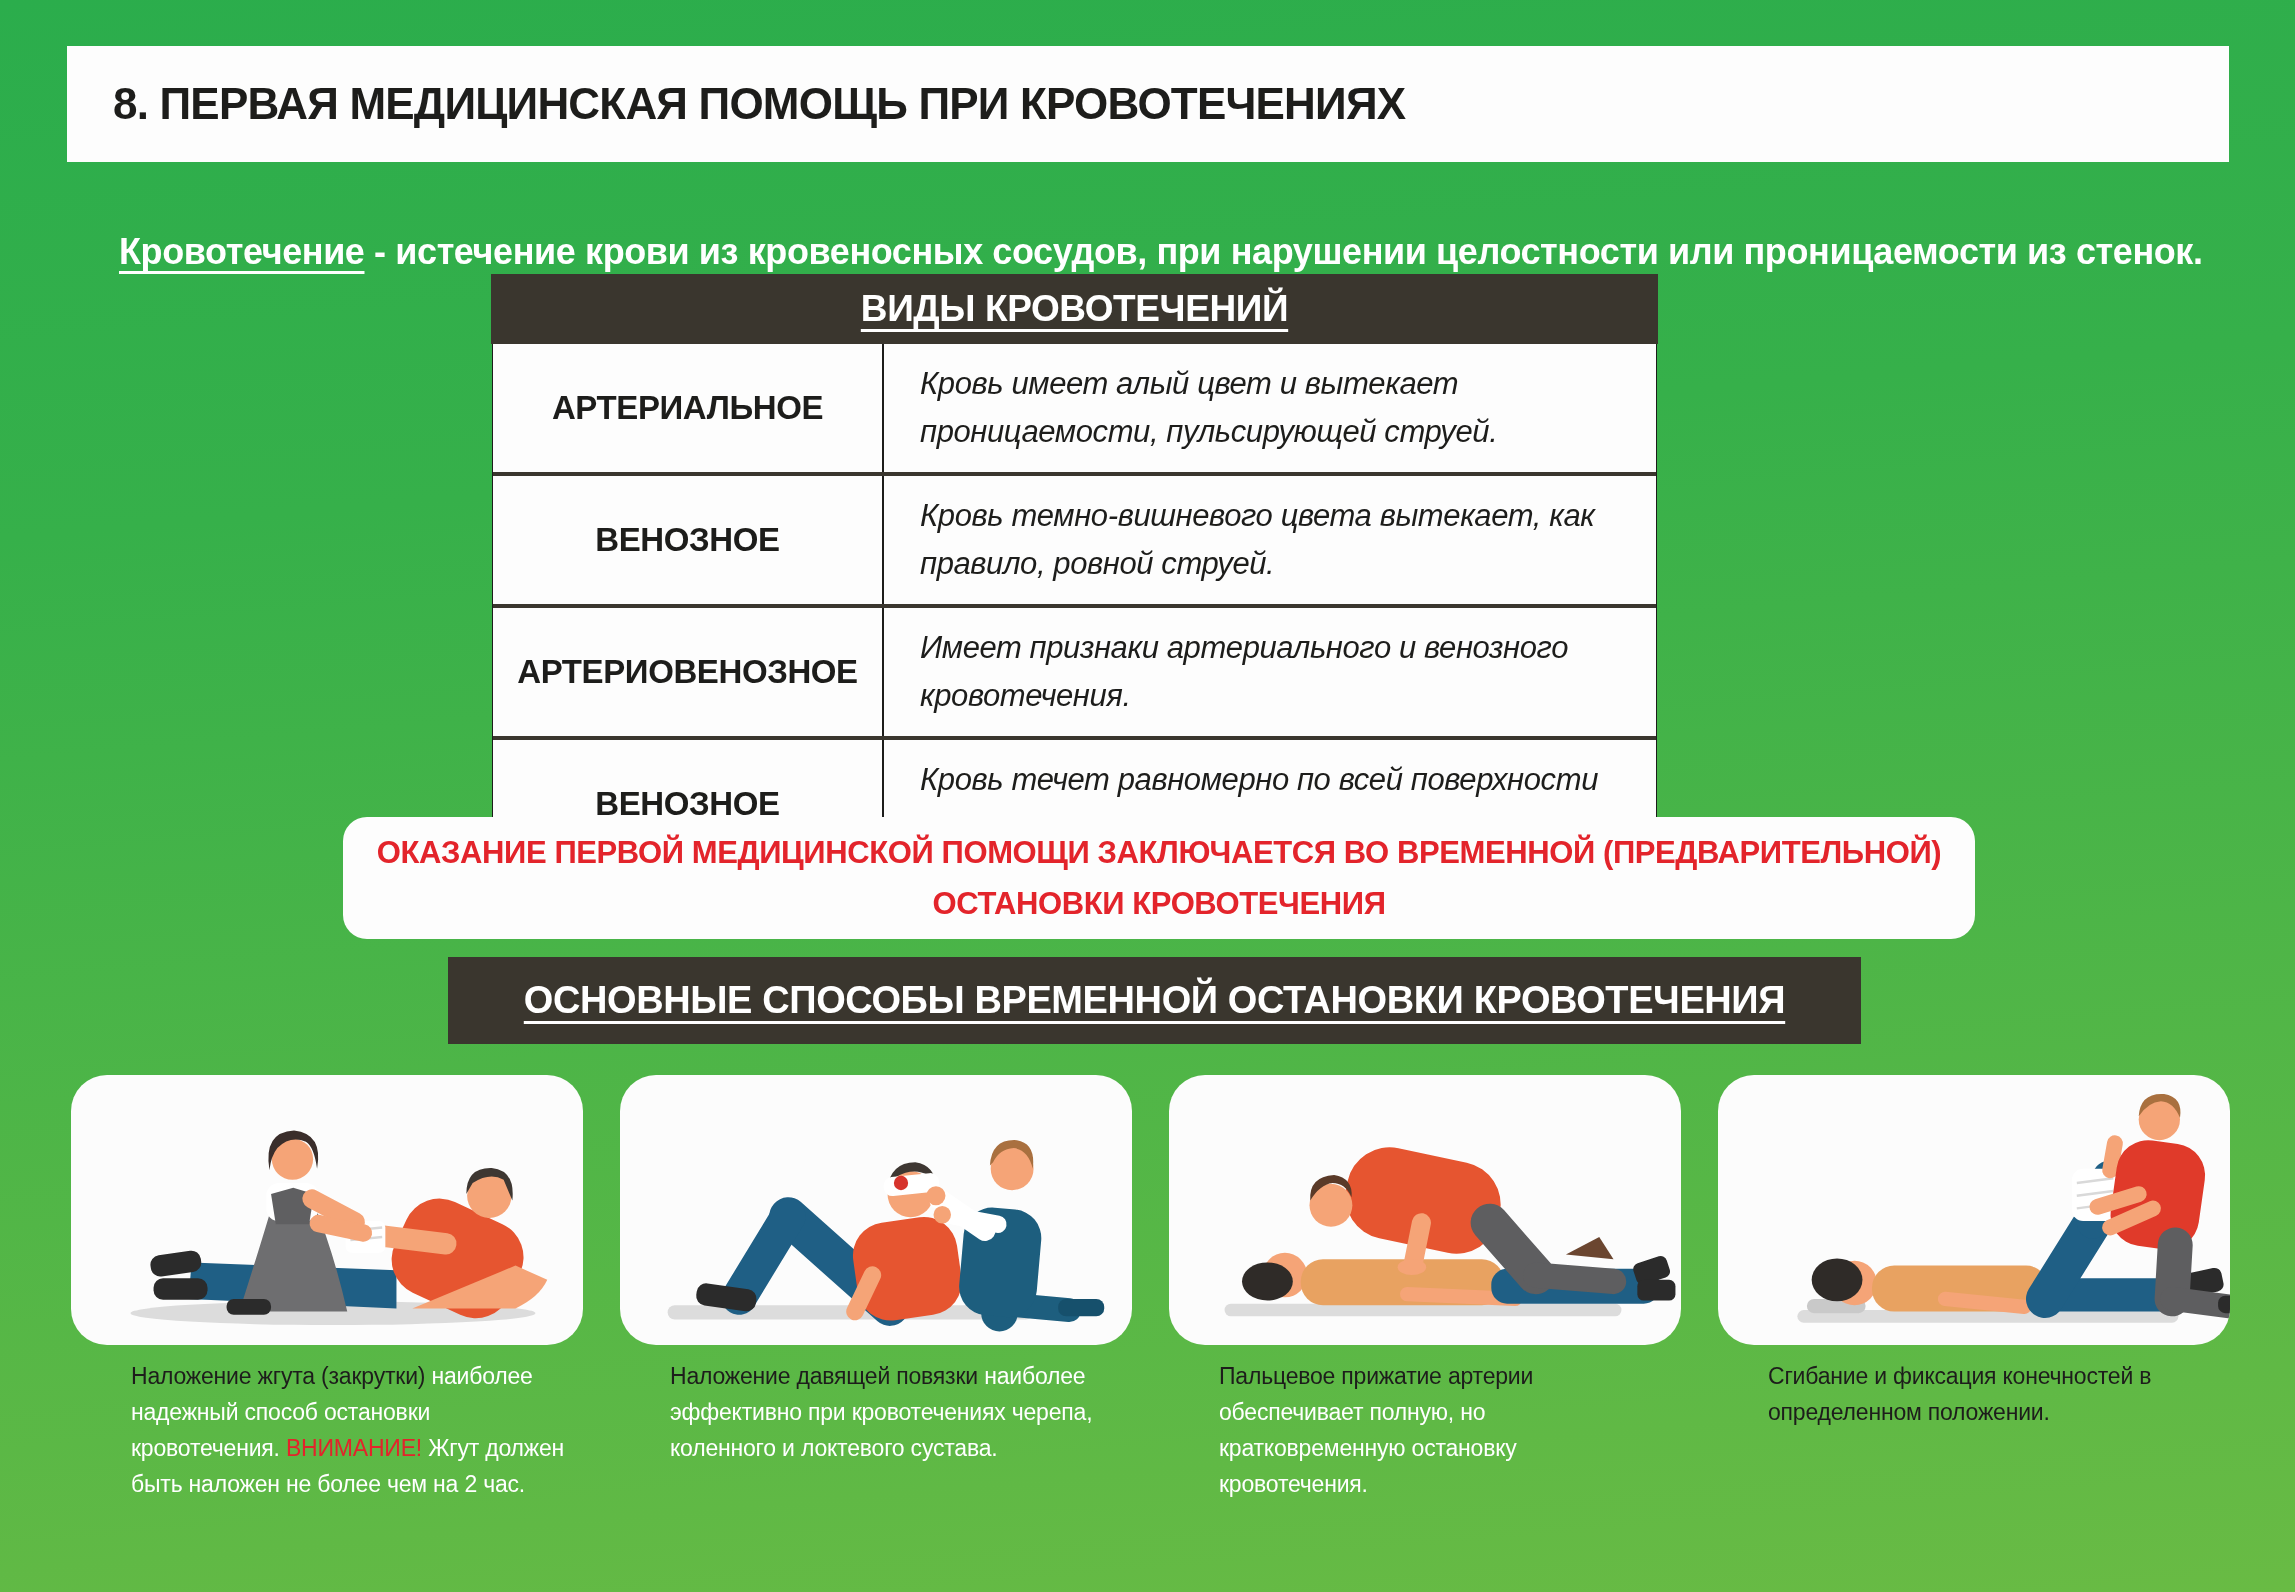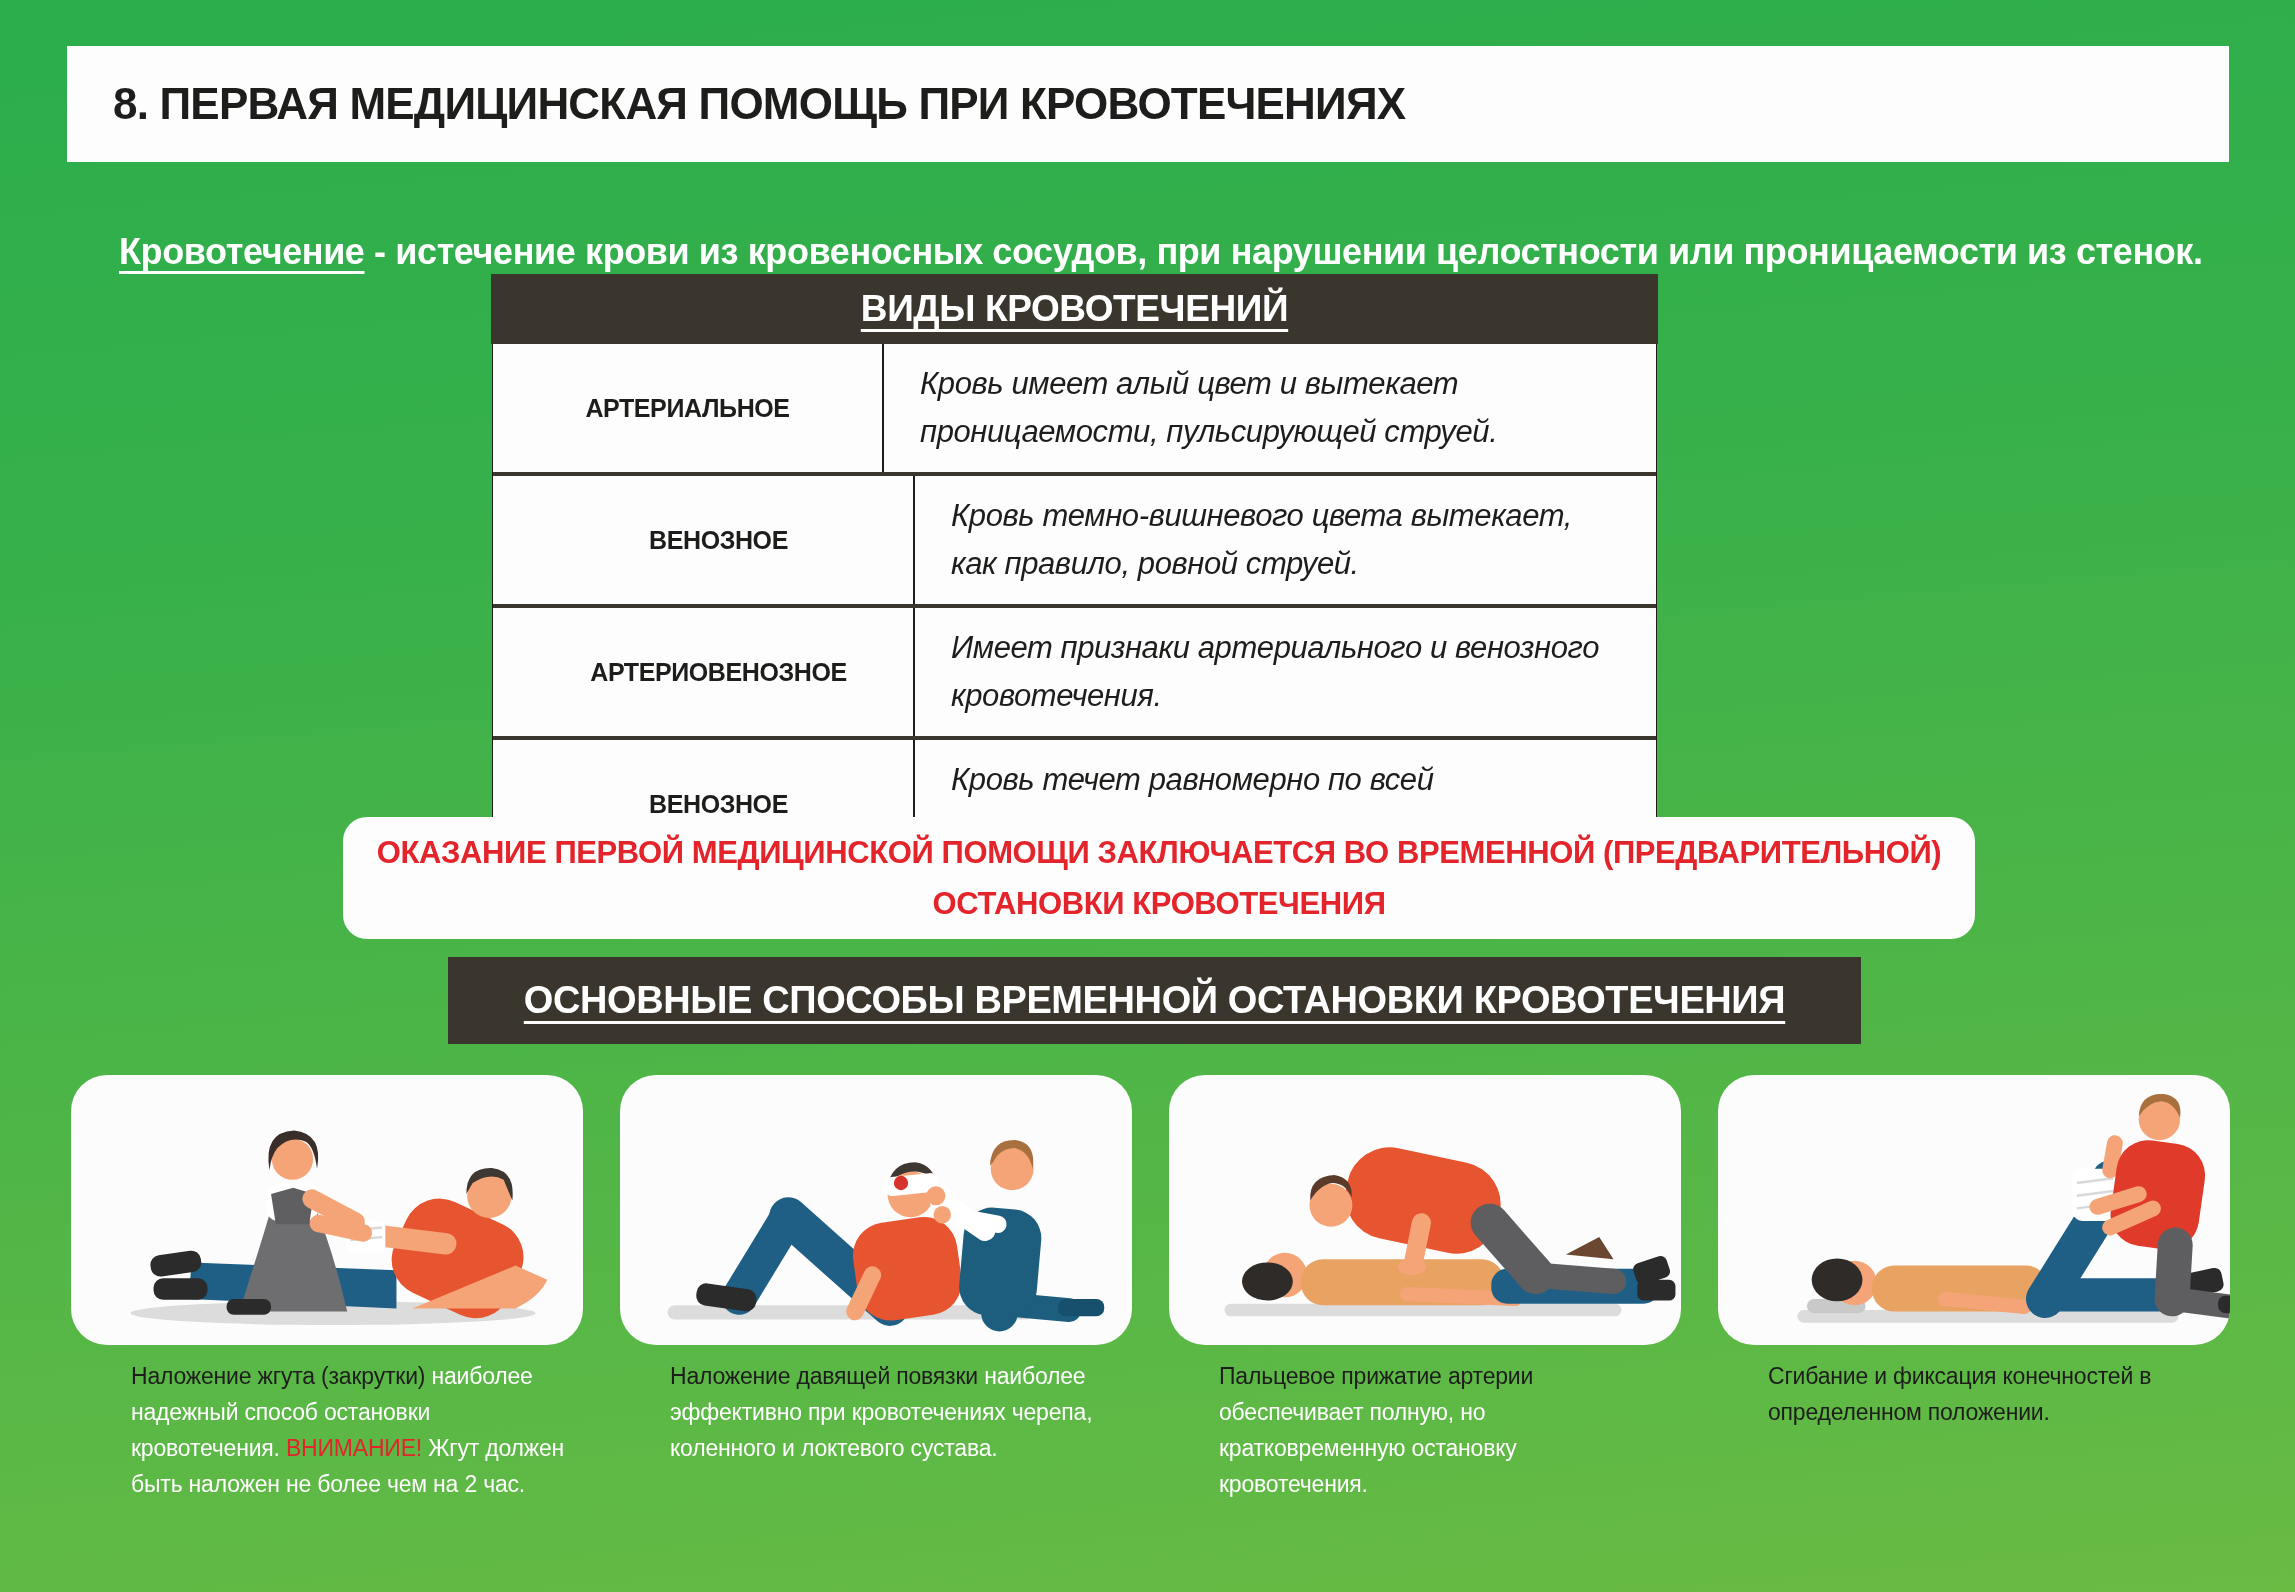--- a/index.html
+++ b/index.html
@@ -30,24 +30,24 @@
     border:1.6px solid #1D1D1B;border-top:none;box-sizing:border-box;
   }
   .vtable-header{
     height:70px;margin:0px -1.6px 0 -1.6px;
     background:#3A362E;color:#FFFFFF;
     display:flex;align-items:center;justify-content:center;
     font-size:37px;font-weight:bold;letter-spacing:-0.4px;
   }
   .vtable-header span{text-decoration:underline;text-underline-offset:8px;text-decoration-thickness:3.2px;}
   .vtable-row{display:flex;background:#FDFDFD;min-height:109px;}
-  .vtable-row + .vtable-row{border-top:4px solid #3A362E;padding-left:31px;}
+  .vtable-row + .vtable-row{border-top:4px solid #3A362E;}
   .vtable-type{
     width:389px;flex:none;display:flex;align-items:center;justify-content:center;
-    font-size:25px;font-weight:bold;color:#1D1D1B;border-right:2.4px solid #1D1D1B;
+    font-size:33px;font-weight:bold;color:#1D1D1B;border-right:2.4px solid #1D1D1B;
     text-align:center;letter-spacing:-0.4px;
   }
   .vtable-desc{
     flex:1;display:flex;align-items:center;
     padding:16px 36px;box-sizing:border-box;
     font-size:31px;font-style:italic;color:#1D1D1B;line-height:48px;letter-spacing:-0.4px;
   }
   
   .notice{
     position:absolute;left:343px;top:817px;width:1632px;height:122px;

